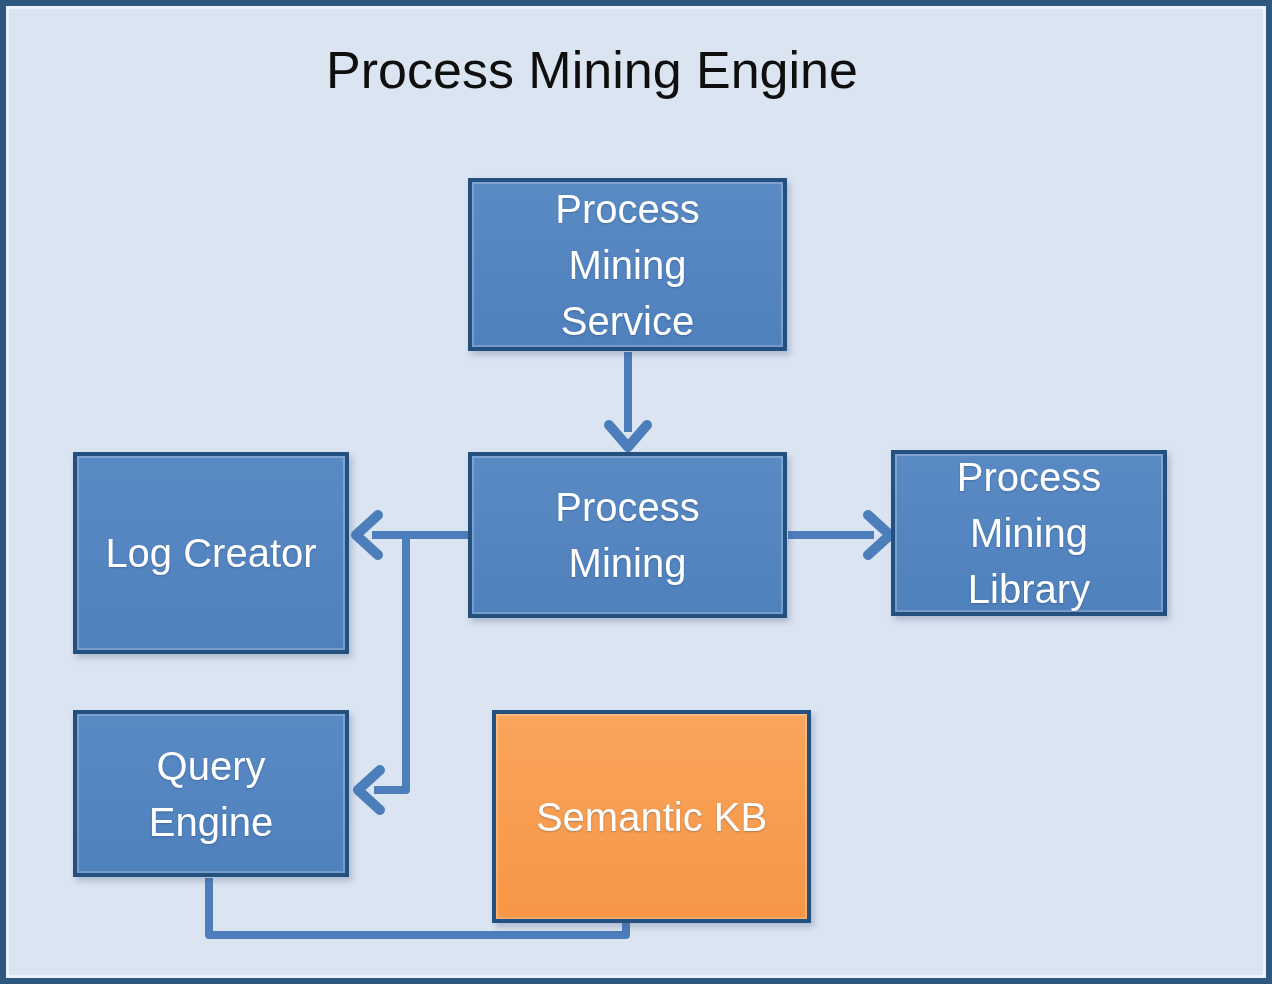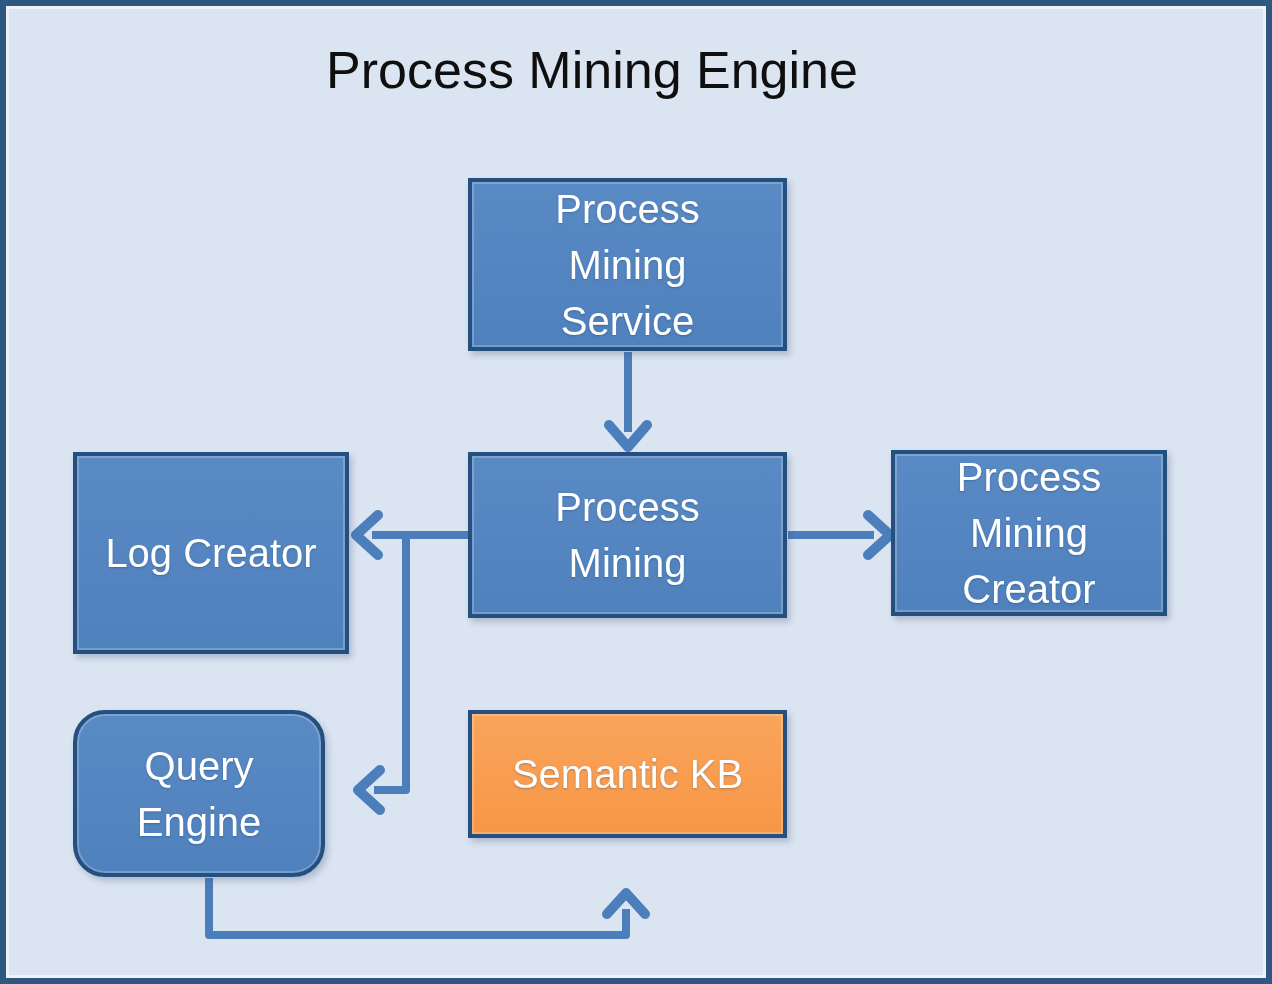--- a/index.html
+++ b/index.html
@@ -68,22 +68,22 @@
                 inset 0 0 0 2px rgba(255, 255, 255, 0.22);
     text-shadow: 0 1px 2px rgba(30, 60, 100, 0.35);
   }
   .node.kb {
     background: linear-gradient(180deg, var(--kb-fill-light), var(--kb-fill));
   }
   .node-service      { left: 462px; top: 172px; width: 319px; height: 173px; }
   .node-log-creator  { left: 67px;  top: 446px; width: 276px; height: 202px; }
   .node-orchestrator { left: 462px; top: 446px; width: 319px; height: 166px; }
   .node-library      { left: 885px; top: 444px; width: 276px; height: 166px; }
-  .node-query-creator{ left: 67px;  top: 704px; width: 252px; height: 167px; border-radius: 32px; }
-  .node-semantic-kb  { left: 462px; top: 704px; width: 319px; height: 128px; }
+  .node-query-creator{ left: 67px;  top: 704px; width: 276px; height: 167px; }
+  .node-semantic-kb  { left: 486px; top: 704px; width: 319px; height: 213px; }
 </style>
 </head>
 <body>
 
 <div class="frame">
 
   <div class="title">Process Mining Engine</div>
 
   <svg class="connectors" viewBox="0 0 1272 984" xmlns="http://www.w3.org/2000/svg">
 
@@ -124,21 +124,21 @@
   </div>
 
   <div class="node node-orchestrator">
     <span>Process</span>
     <span>Mining</span>
   </div>
 
   <div class="node node-library">
     <span>Process</span>
     <span>Mining</span>
-    <span>Creator</span>
+    <span>Library</span>
   </div>
 
   <div class="node node-query-creator">
     <span>Query</span>
     <span>Engine</span>
   </div>
 
   <div class="node kb node-semantic-kb">
     <span>Semantic KB</span>
   </div>

